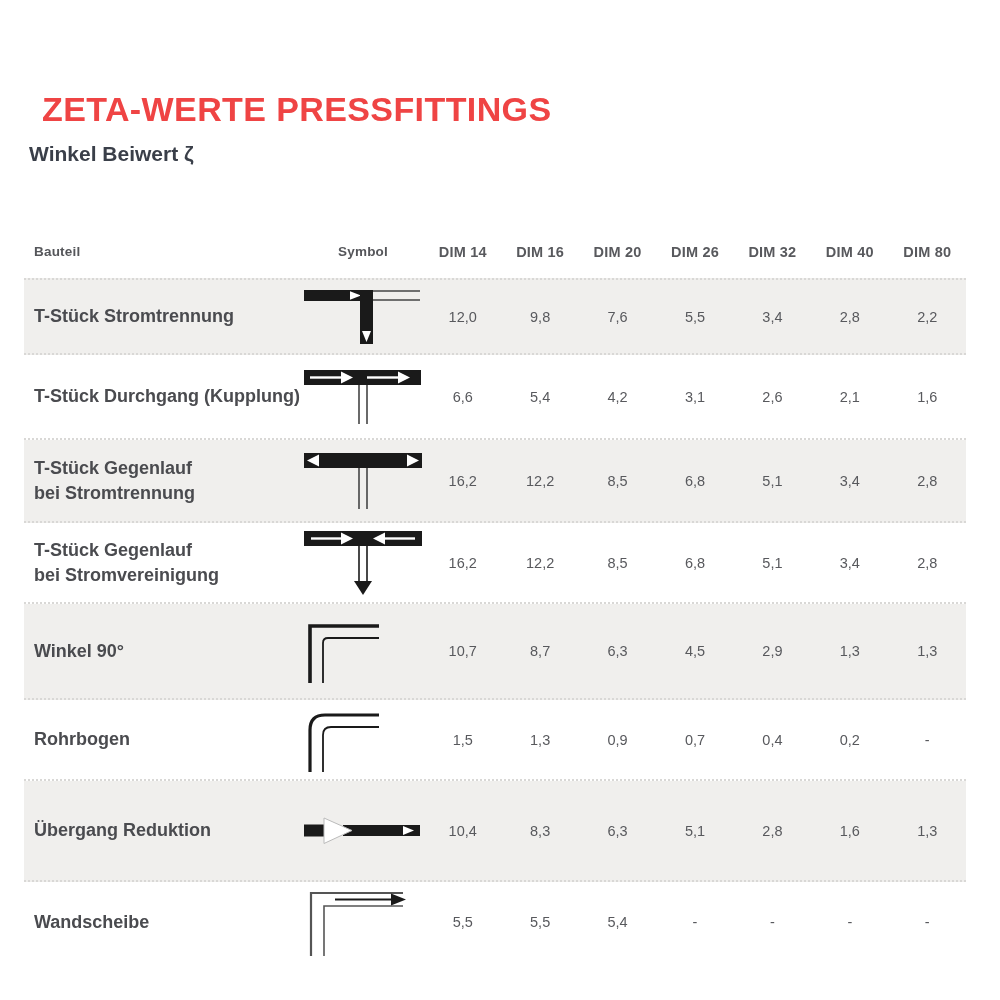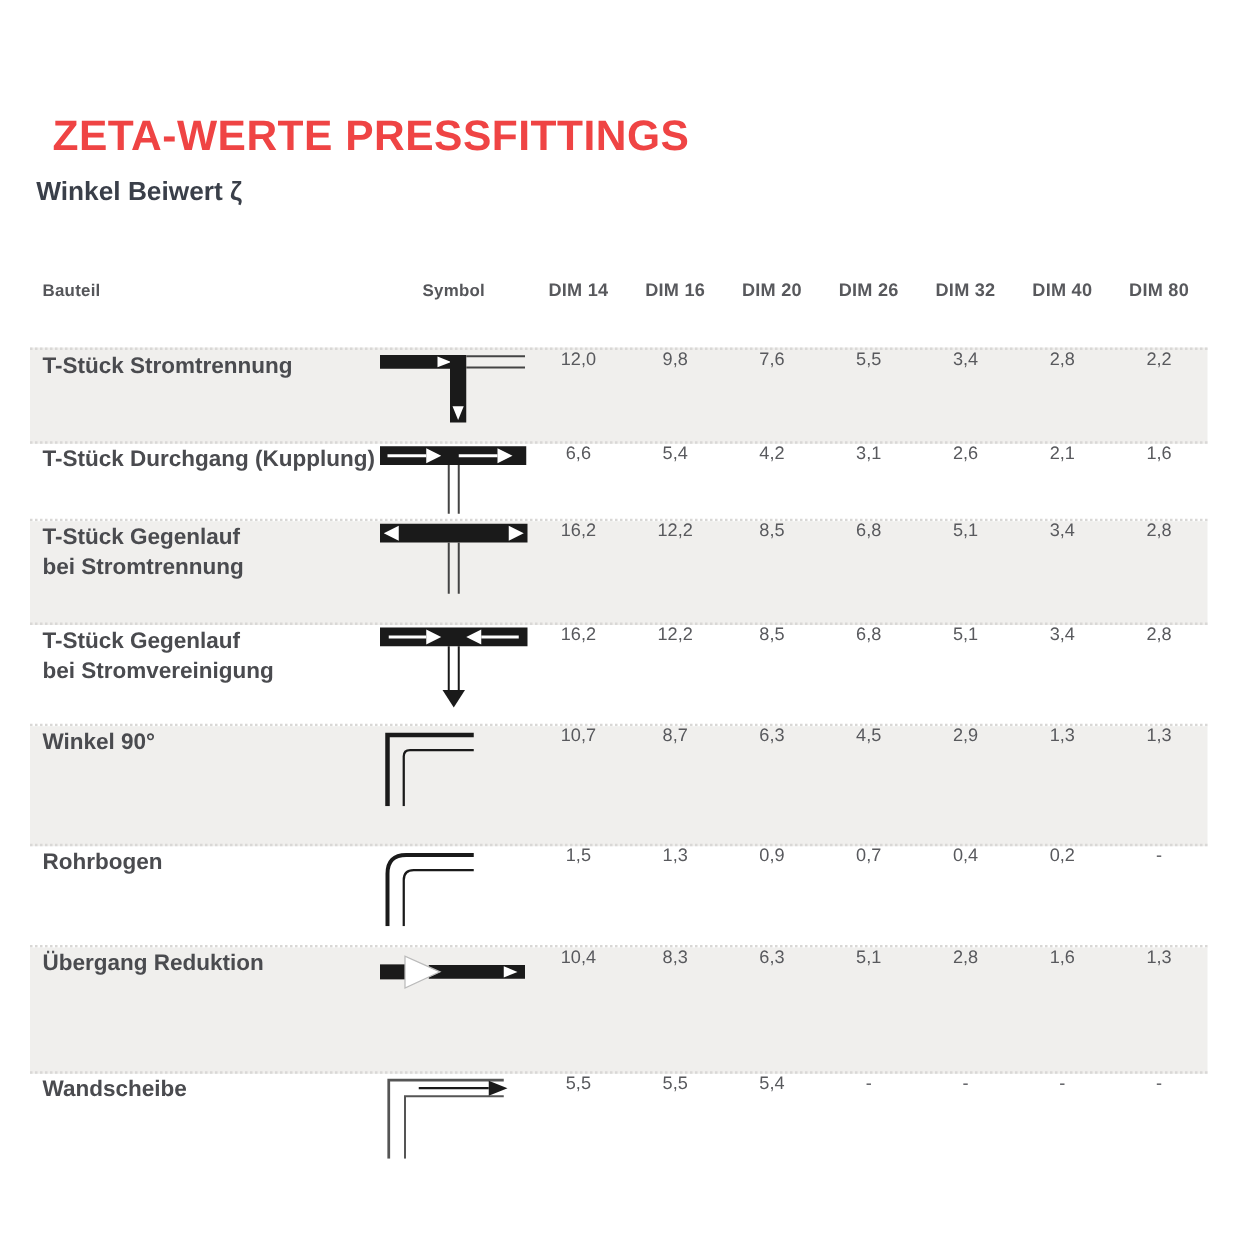--- a/index.html
+++ b/index.html
@@ -10,21 +10,21 @@
   }
   .title {
     position:absolute; left:42px; top:90px;
     font-size:34px; font-weight:bold; color:#ef4444; letter-spacing:0.4px;
   }
   .subtitle {
     position:absolute; left:29px; top:142px;
     font-size:21px; font-weight:bold; color:#3a3f49;
   }
   .ztable { position:absolute; left:24px; top:225px; width:942px; }
-  .row { display:flex; align-items:flex-start; box-sizing:border-box; }
+  .row { display:flex; align-items:center; box-sizing:border-box; }
   .thead { height:53px; }
   .th { font-size:13.5px; font-weight:bold; color:#55565a; letter-spacing:0.2px; }
   .c1 { width:278px; padding-left:10px; box-sizing:border-box; }
   .c2 { width:122px; display:flex; justify-content:center; align-items:center; }
   .c2h { width:122px; text-align:center; }
   .cv { flex:1; text-align:center; font-size:14.5px; color:#58595d; }
   .label { font-size:18px; font-weight:bold; color:#4a4b4f; white-space:pre-line; line-height:1.35; }
   .r-gray { background:#f0efed; }
   .sep-b { border-bottom:2px dotted #d9d8d6; }
   .sep-t { border-top:2px dotted #d9d8d6; }
@@ -64,21 +64,21 @@
     </div>
     <div class="cv">12,0</div>
     <div class="cv">9,8</div>
     <div class="cv">7,6</div>
     <div class="cv">5,5</div>
     <div class="cv">3,4</div>
     <div class="cv">2,8</div>
     <div class="cv">2,2</div>
   </div>
 
-  <div class="row sep-b" style="height:62px">
+  <div class="row sep-b" style="height:85px">
     <div class="c1 label">T-Stück Durchgang (Kupplung)</div>
     <div class="c2">
       <svg width="120" height="58" viewBox="0 0 120 58">
         <rect x="1" y="2" width="117" height="15" fill="#1a1a1a"></rect>
         <line x1="7" y1="9.5" x2="38" y2="9.5" stroke="#ffffff" stroke-width="2.4"></line>
         <polygon points="38,3.5 38,15.5 50,9.5" fill="#ffffff"></polygon>
         <line x1="64" y1="9.5" x2="95" y2="9.5" stroke="#ffffff" stroke-width="2.4"></line>
         <polygon points="95,3.5 95,15.5 107,9.5" fill="#ffffff"></polygon>
         <line x1="56" y1="17" x2="56" y2="56" stroke="#444444" stroke-width="1.6"></line>
         <line x1="64" y1="17" x2="64" y2="56" stroke="#444444" stroke-width="1.6"></line>

